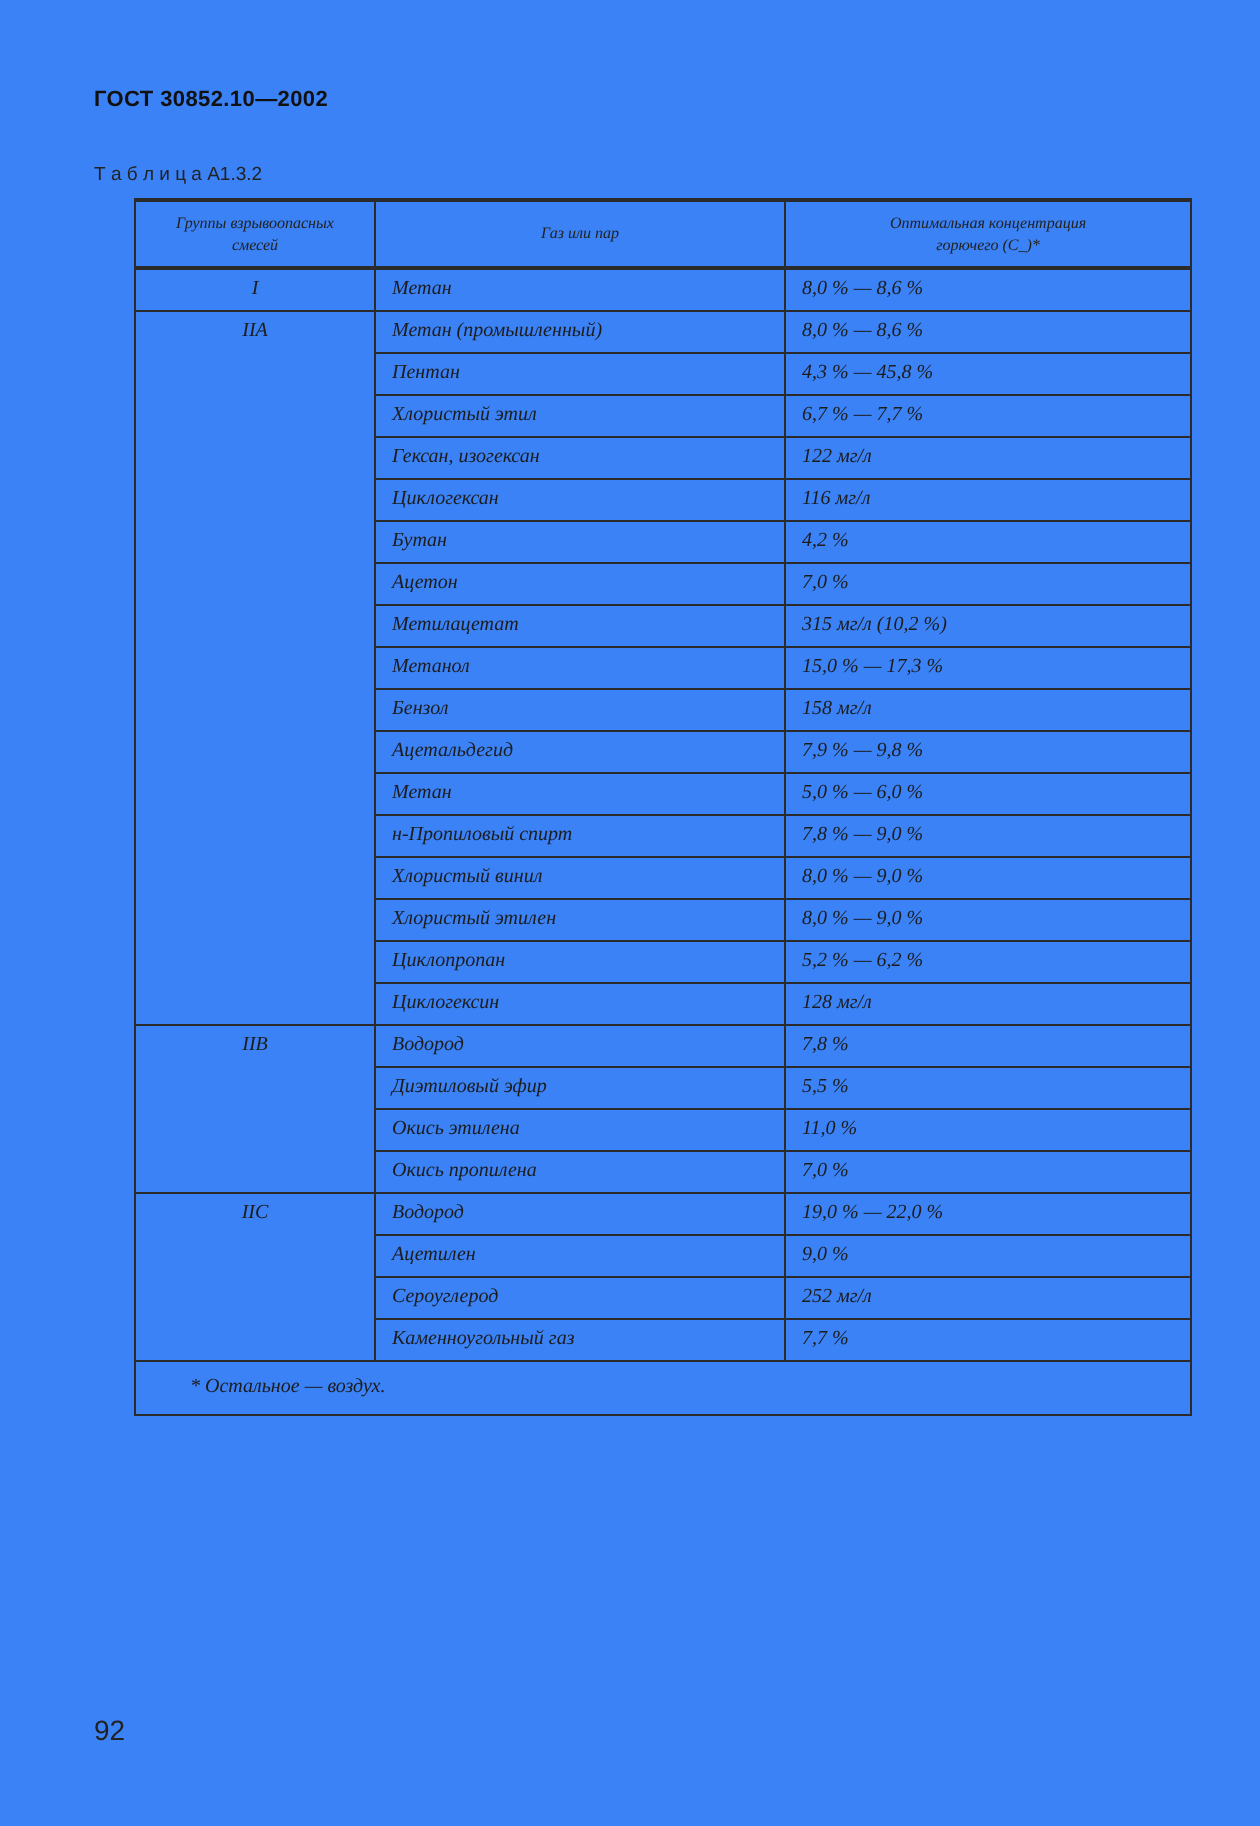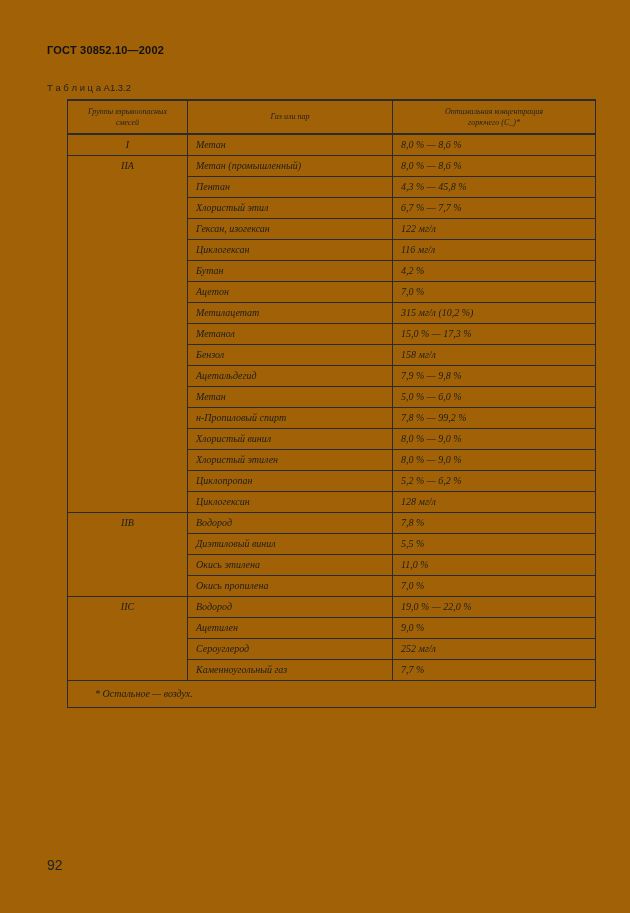--- a/index.html
+++ b/index.html
@@ -7,21 +7,21 @@
   body {
     width: 630px; height: 913px;
     font-family: "Liberation Serif", serif;
     color: #1c1c1c;
     overflow: hidden;
   }
   .page {
     position: relative;
     width: 630px; height: 913px;
     padding: 44px 47px 0 47px;
-    background: #a16207;
+    background: #3b82f6;
   }
   .doc-header {
     font-family: "Liberation Sans", sans-serif;
     font-weight: bold;
     font-size: 11px;
     color: #111;
     letter-spacing: 0.2px;
   }
   .table-caption {
     margin-top: 26px;
@@ -158,21 +158,21 @@
         <tr>
           <td class="gas-cell">Ацетальдегид</td>
           <td class="conc-cell">7,9 % — 9,8 %</td>
         </tr>
         <tr>
           <td class="gas-cell">Метан</td>
           <td class="conc-cell">5,0 % — 6,0 %</td>
         </tr>
         <tr>
           <td class="gas-cell">н-Пропиловый спирт</td>
-          <td class="conc-cell">7,8 % — 99,2 %</td>
+          <td class="conc-cell">7,8 % — 9,0 %</td>
         </tr>
         <tr>
           <td class="gas-cell">Хлористый винил</td>
           <td class="conc-cell">8,0 % — 9,0 %</td>
         </tr>
         <tr>
           <td class="gas-cell">Хлористый этилен</td>
           <td class="conc-cell">8,0 % — 9,0 %</td>
         </tr>
         <tr>
@@ -182,21 +182,21 @@
         <tr>
           <td class="gas-cell">Циклогексин</td>
           <td class="conc-cell">128 мг/л</td>
         </tr>
         <tr>
           <td class="group-cell" rowspan="4">IIB</td>
           <td class="gas-cell">Водород</td>
           <td class="conc-cell">7,8 %</td>
         </tr>
         <tr>
-          <td class="gas-cell">Диэтиловый винил</td>
+          <td class="gas-cell">Диэтиловый эфир</td>
           <td class="conc-cell">5,5 %</td>
         </tr>
         <tr>
           <td class="gas-cell">Окись этилена</td>
           <td class="conc-cell">11,0 %</td>
         </tr>
         <tr>
           <td class="gas-cell">Окись пропилена</td>
           <td class="conc-cell">7,0 %</td>
         </tr>

